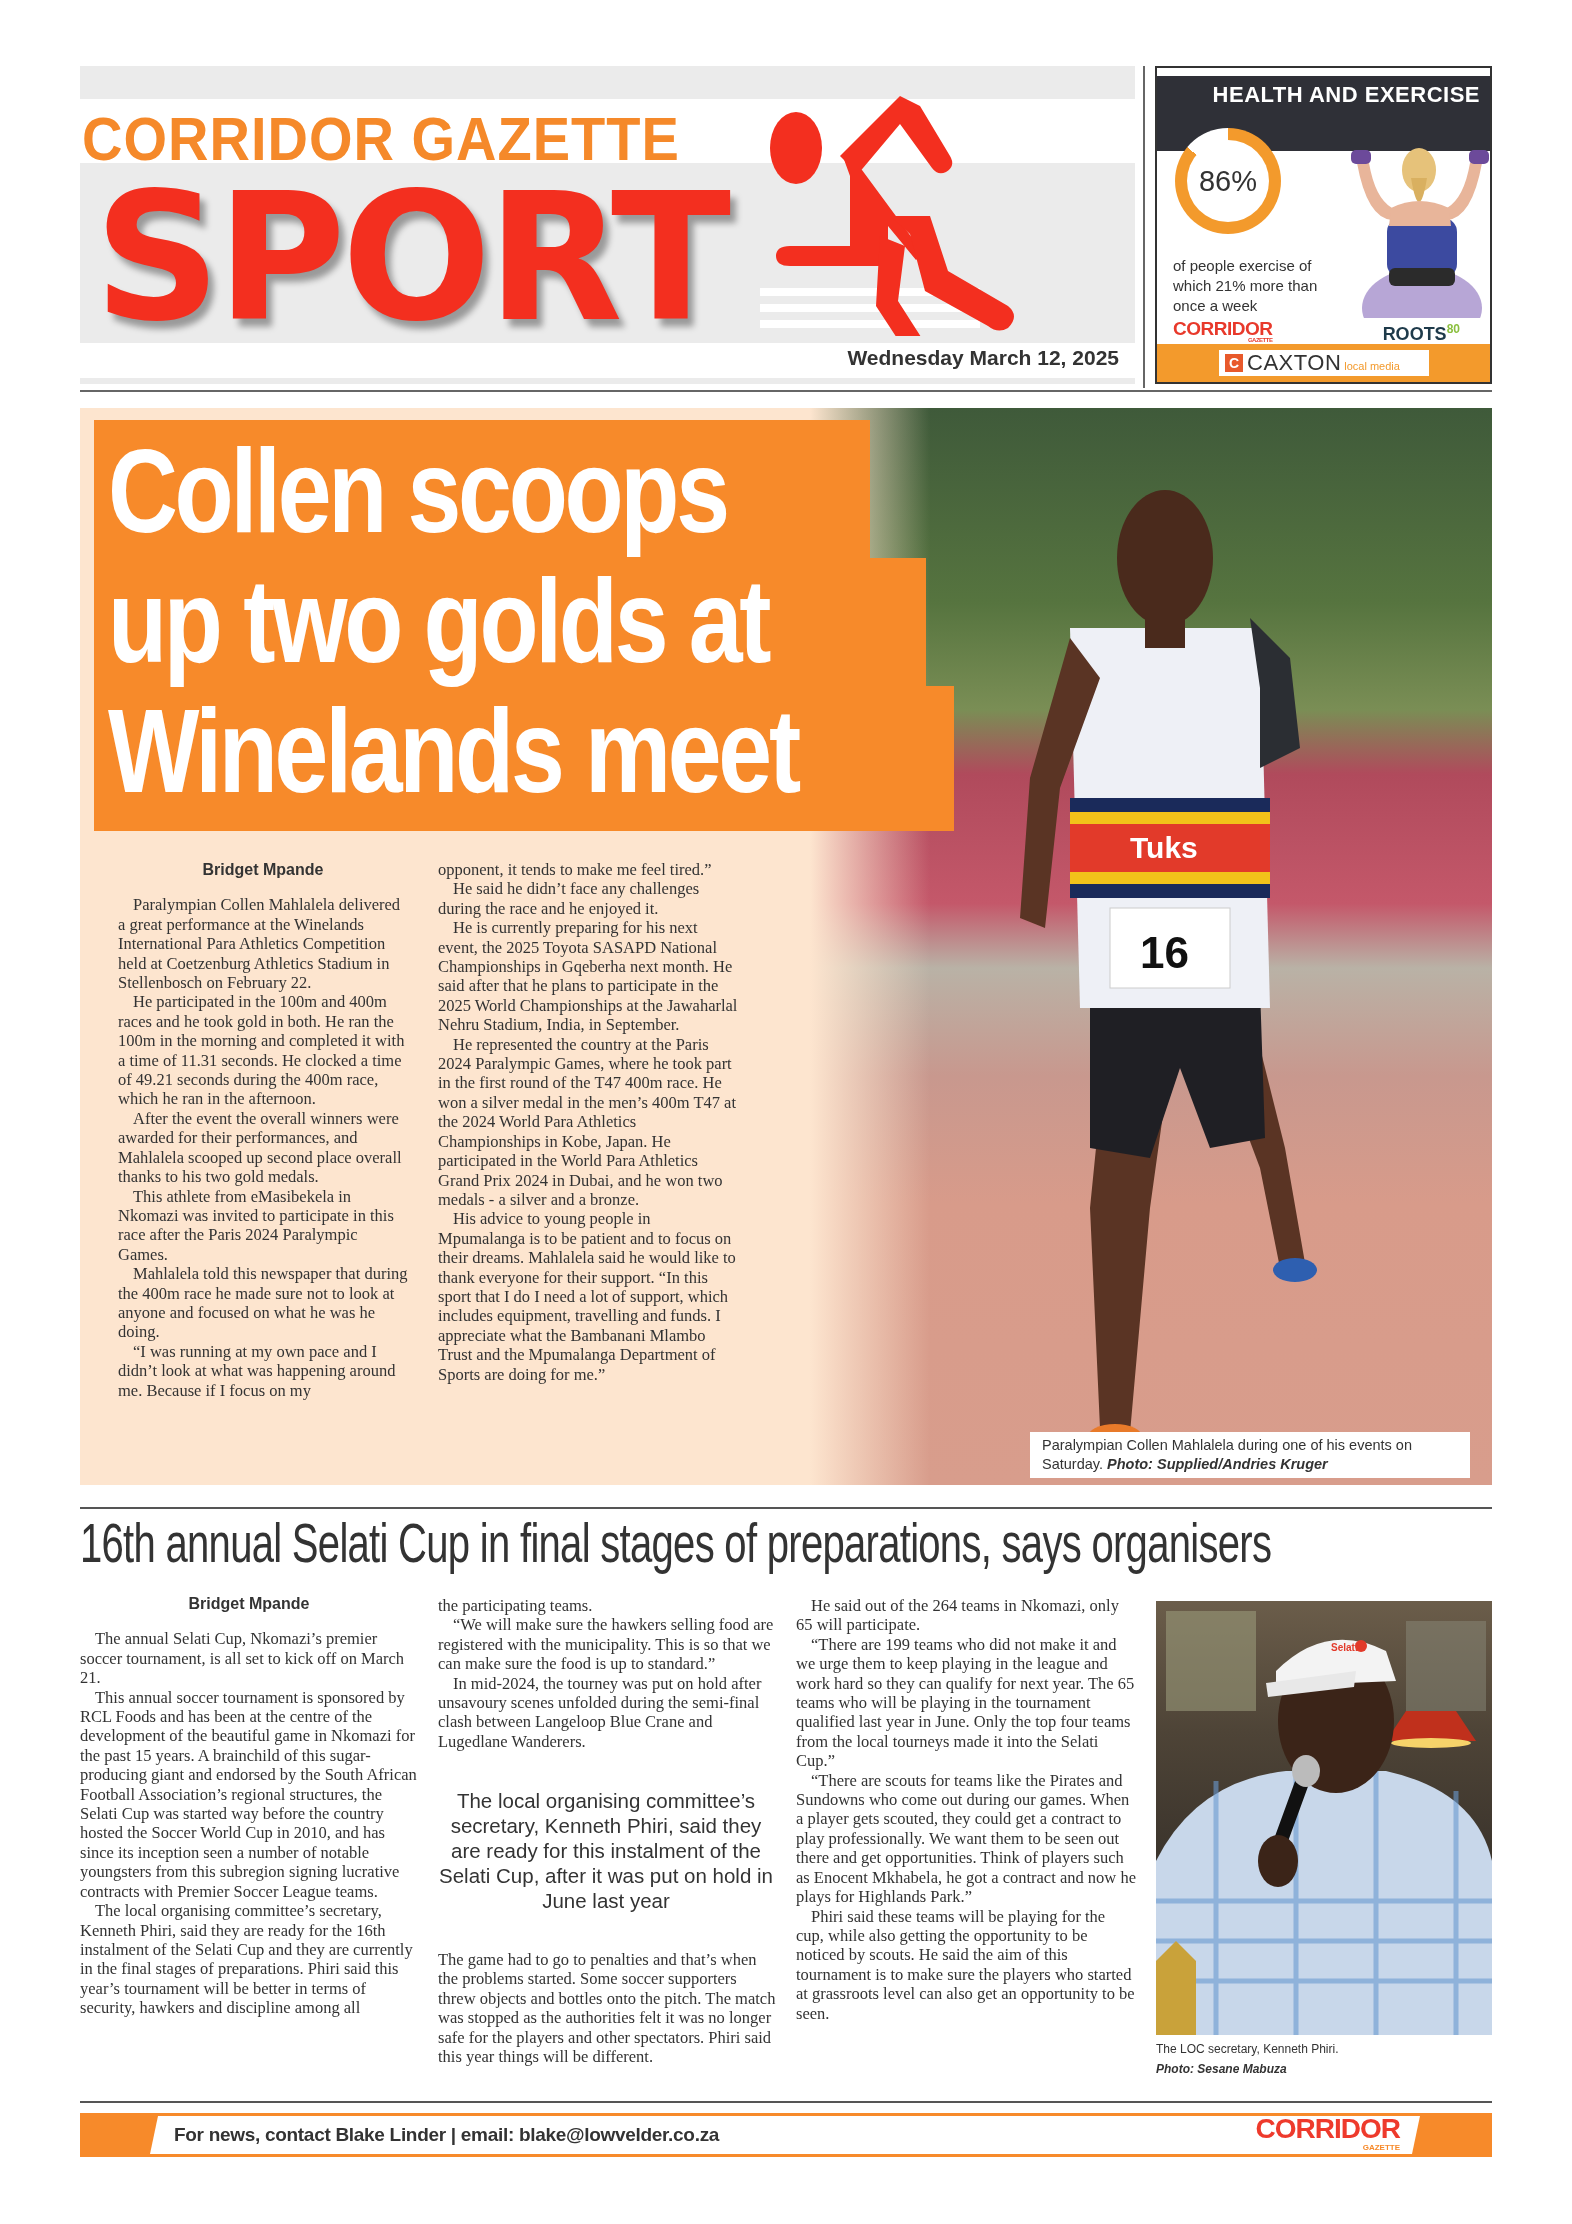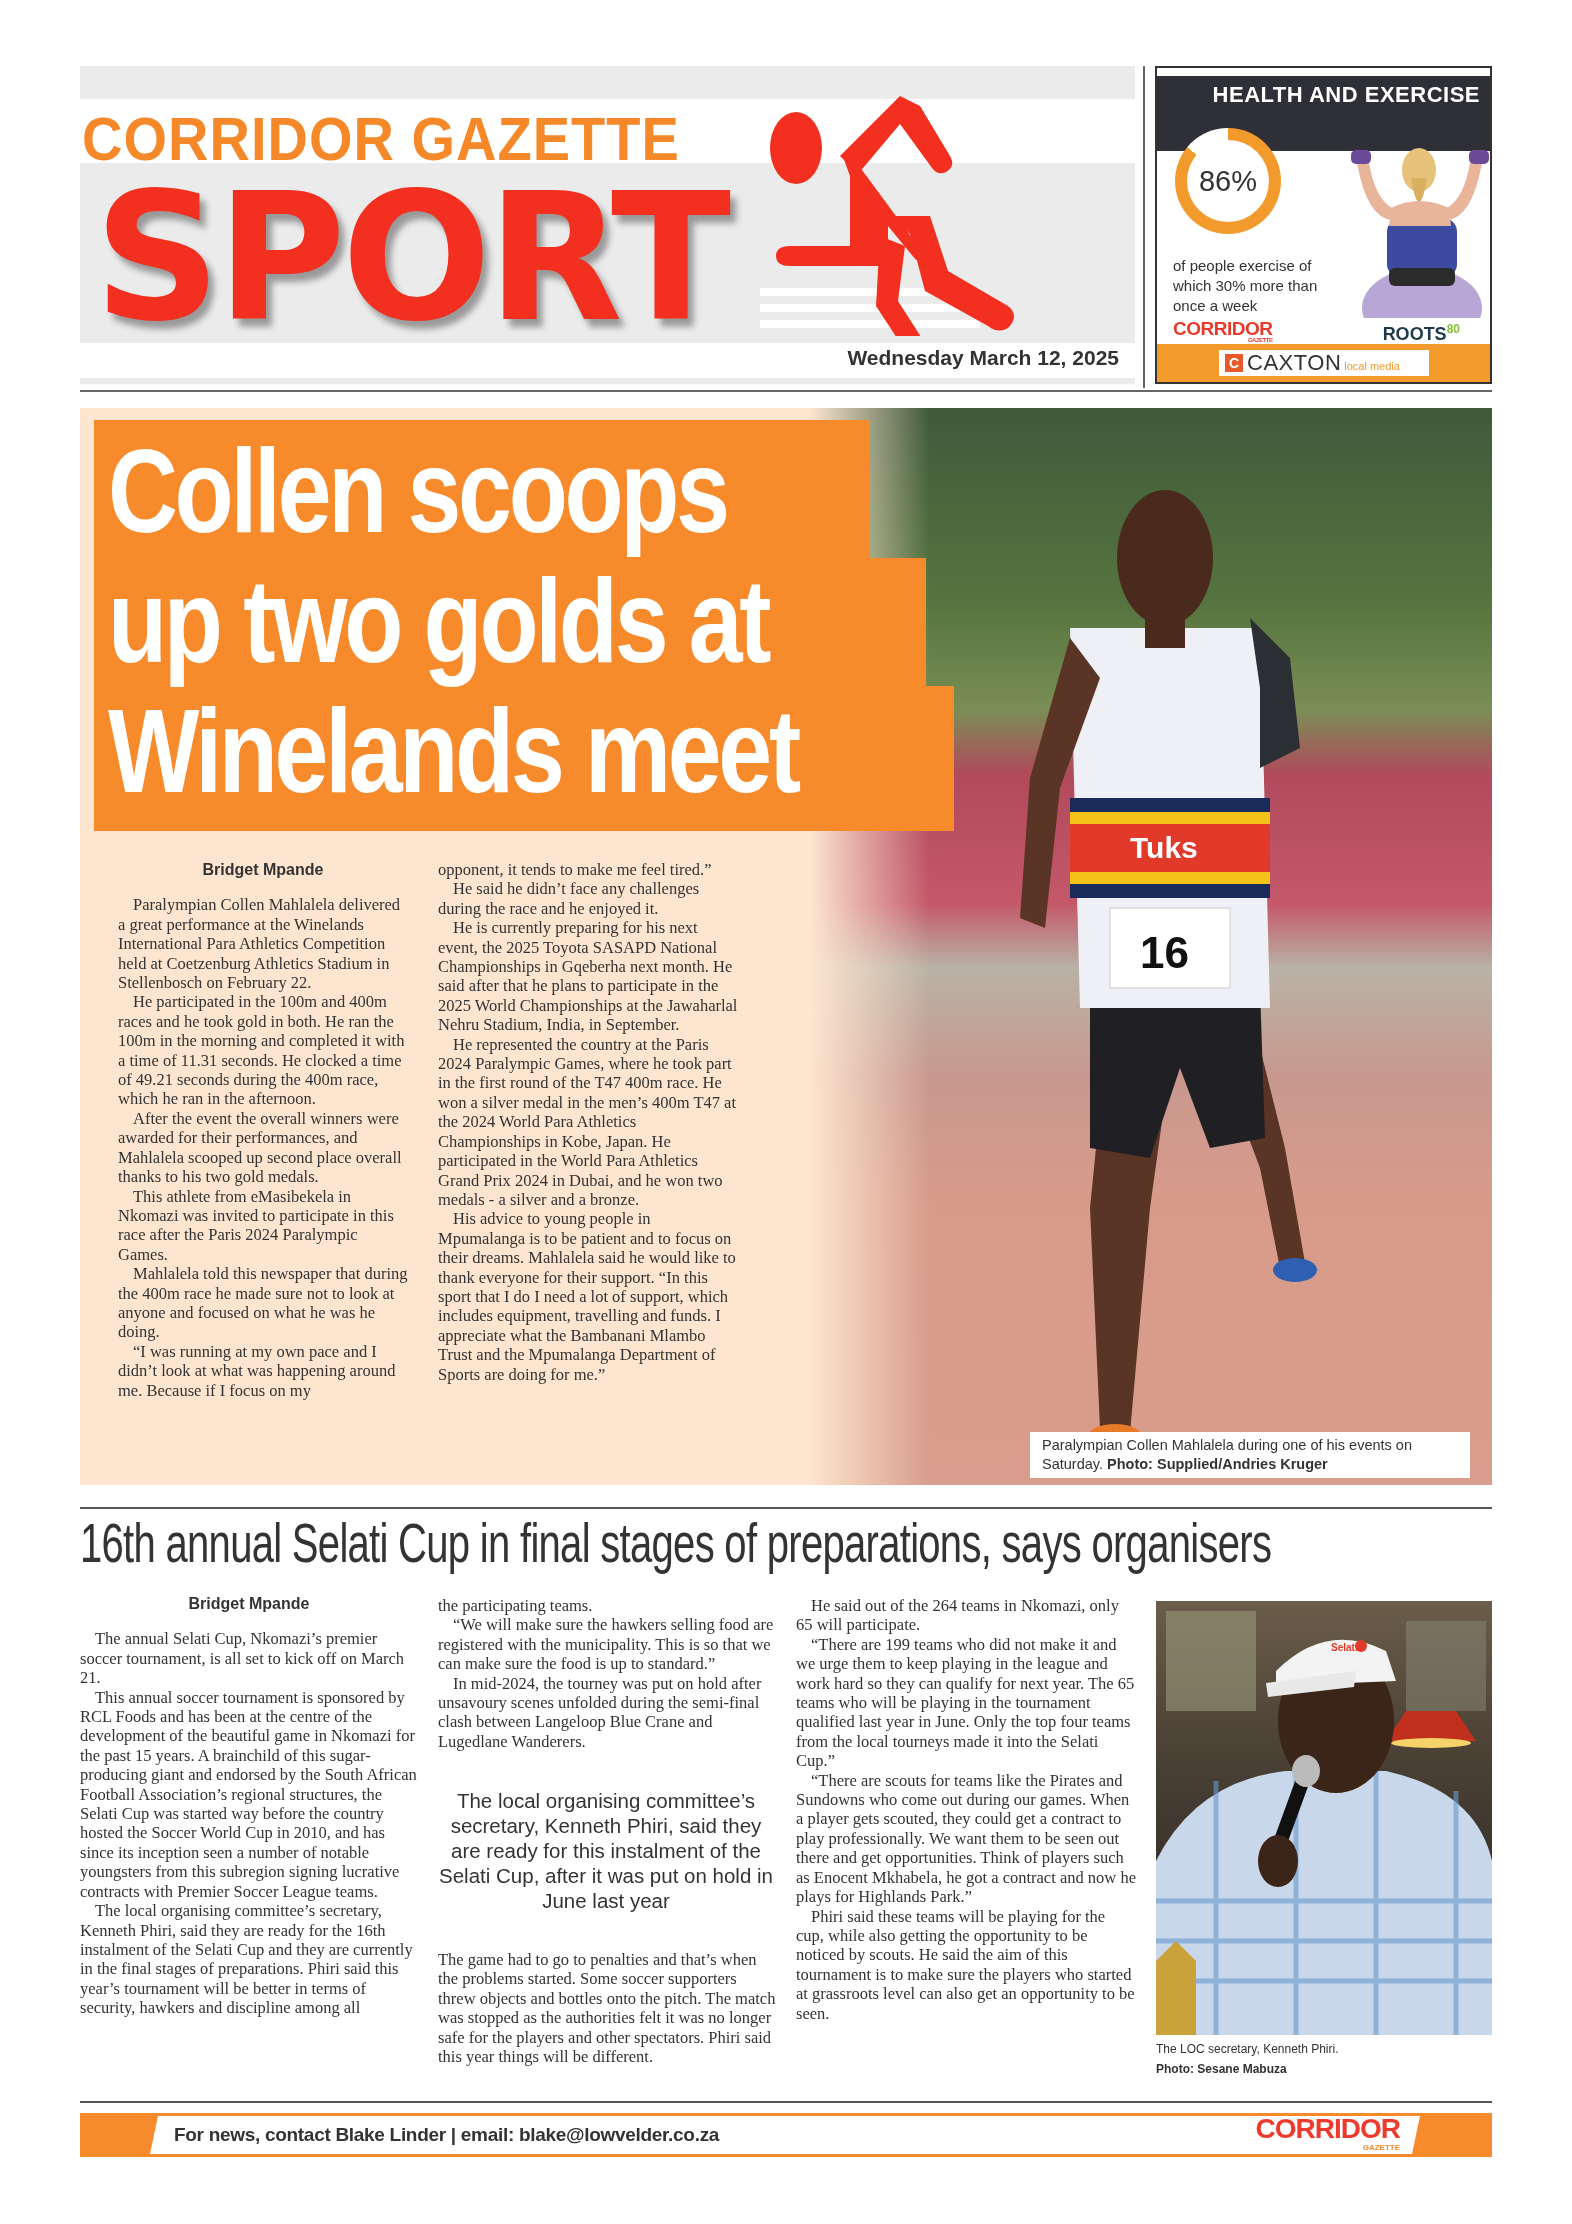--- a/index.html
+++ b/index.html
@@ -50,21 +50,21 @@
   .story1-photo-fade { position: absolute; left: 730px; top: 0; width: 120px; height: 1077px; background: linear-gradient(90deg, #fde5cf 0%, rgba(253,229,207,0) 100%); }
   .athlete { position: absolute; left: 880px; top: 40px; width: 420px; height: 1000px; }
   .headline1-box { position: absolute; background: #f78a2a; }
   .headline1 { position: absolute; left: 28px; top: 10px; color: #fff; font-family: "Liberation Sans", sans-serif; font-weight: 700;
     font-size: 118px; line-height: 130px; letter-spacing: -4px; transform: scaleX(0.82); transform-origin: left top; white-space: nowrap; }
   .byline { font-family: "Liberation Sans", sans-serif; font-weight: 700; font-size: 16px; color: #333; text-align: center; }
   .col { position: absolute; font-family: "Liberation Serif", serif; font-size: 16.5px; line-height: 19.4px; color: #333; }
   .col p { text-indent: 15px; }
   .col p.noindent { text-indent: 0; }
   .caption1 { position: absolute; left: 1030px; top: 1432px; width: 440px; background: #fff; padding: 4px 12px; font-size: 14.5px; line-height: 19px; color: #333; }
-  .caption1 b, .caption2 b { font-weight: 700; }
+  .caption1 b, .caption2 b { font-style: italic; font-weight: 700; }
 
   .rule2 { position: absolute; left: 80px; top: 1507px; width: 1412px; height: 2px; background: #555; }
   .headline2 { position: absolute; left: 80px; top: 1510px; width: 1420px; font-family: "Liberation Sans", sans-serif; font-size: 56px;
     color: #333; letter-spacing: -1px; white-space: nowrap; transform: scaleX(0.715); transform-origin: left top; }
 
   .pullquote { position: absolute; left: 438px; top: 1788px; width: 336px; font-family: "Liberation Sans", sans-serif; font-size: 20.5px;
     line-height: 25px; color: #333; text-align: center; }
   .photo2 { position: absolute; left: 1156px; top: 1601px; width: 336px; height: 434px; overflow: hidden;
     background: linear-gradient(180deg, #6b5d4a 0%, #4e4437 30%, #3b342c 60%, #5a5448 100%); }
   .caption2 { position: absolute; left: 1156px; top: 2039px; width: 340px; font-size: 12px; line-height: 20px; color: #333; }
@@ -115,21 +115,21 @@
     <path d="M135 55 Q125 110 100 112 L100 100 Q117 90 123 55 Z" fill="#e8b59a"></path>
     <rect x="4" y="42" width="20" height="14" rx="5" fill="#6c4a9a"></rect>
     <rect x="122" y="42" width="20" height="14" rx="5" fill="#6c4a9a"></rect>
     <ellipse cx="72" cy="62" rx="17" ry="22" fill="#e6c27a"></ellipse>
     <path d="M64 70 Q72 118 80 70 Z" fill="#d9b060"></path>
     <path d="M44 100 Q72 86 102 100 L104 118 L42 118 Z" fill="#e8b59a"></path>
   </svg>
   <div class="ad-ring">
     <div class="ad-ring-inner">86%</div>
   </div>
-  <div class="ad-text">of people exercise of which 30% more than once a week</div>
+  <div class="ad-text">of people exercise of which 21% more than once a week</div>
   <div class="ad-logos">
     <div class="ad-logo-corridor">
       <span>CORRIDOR</span>
       <small>GAZETTE</small>
     </div>
     <div class="ad-logo-roots">
       <span>ROOTS</span><sup style="font-size:12px;color:#8bbf3f;">80</sup>
     </div>
   </div>
   <div class="ad-footer">

